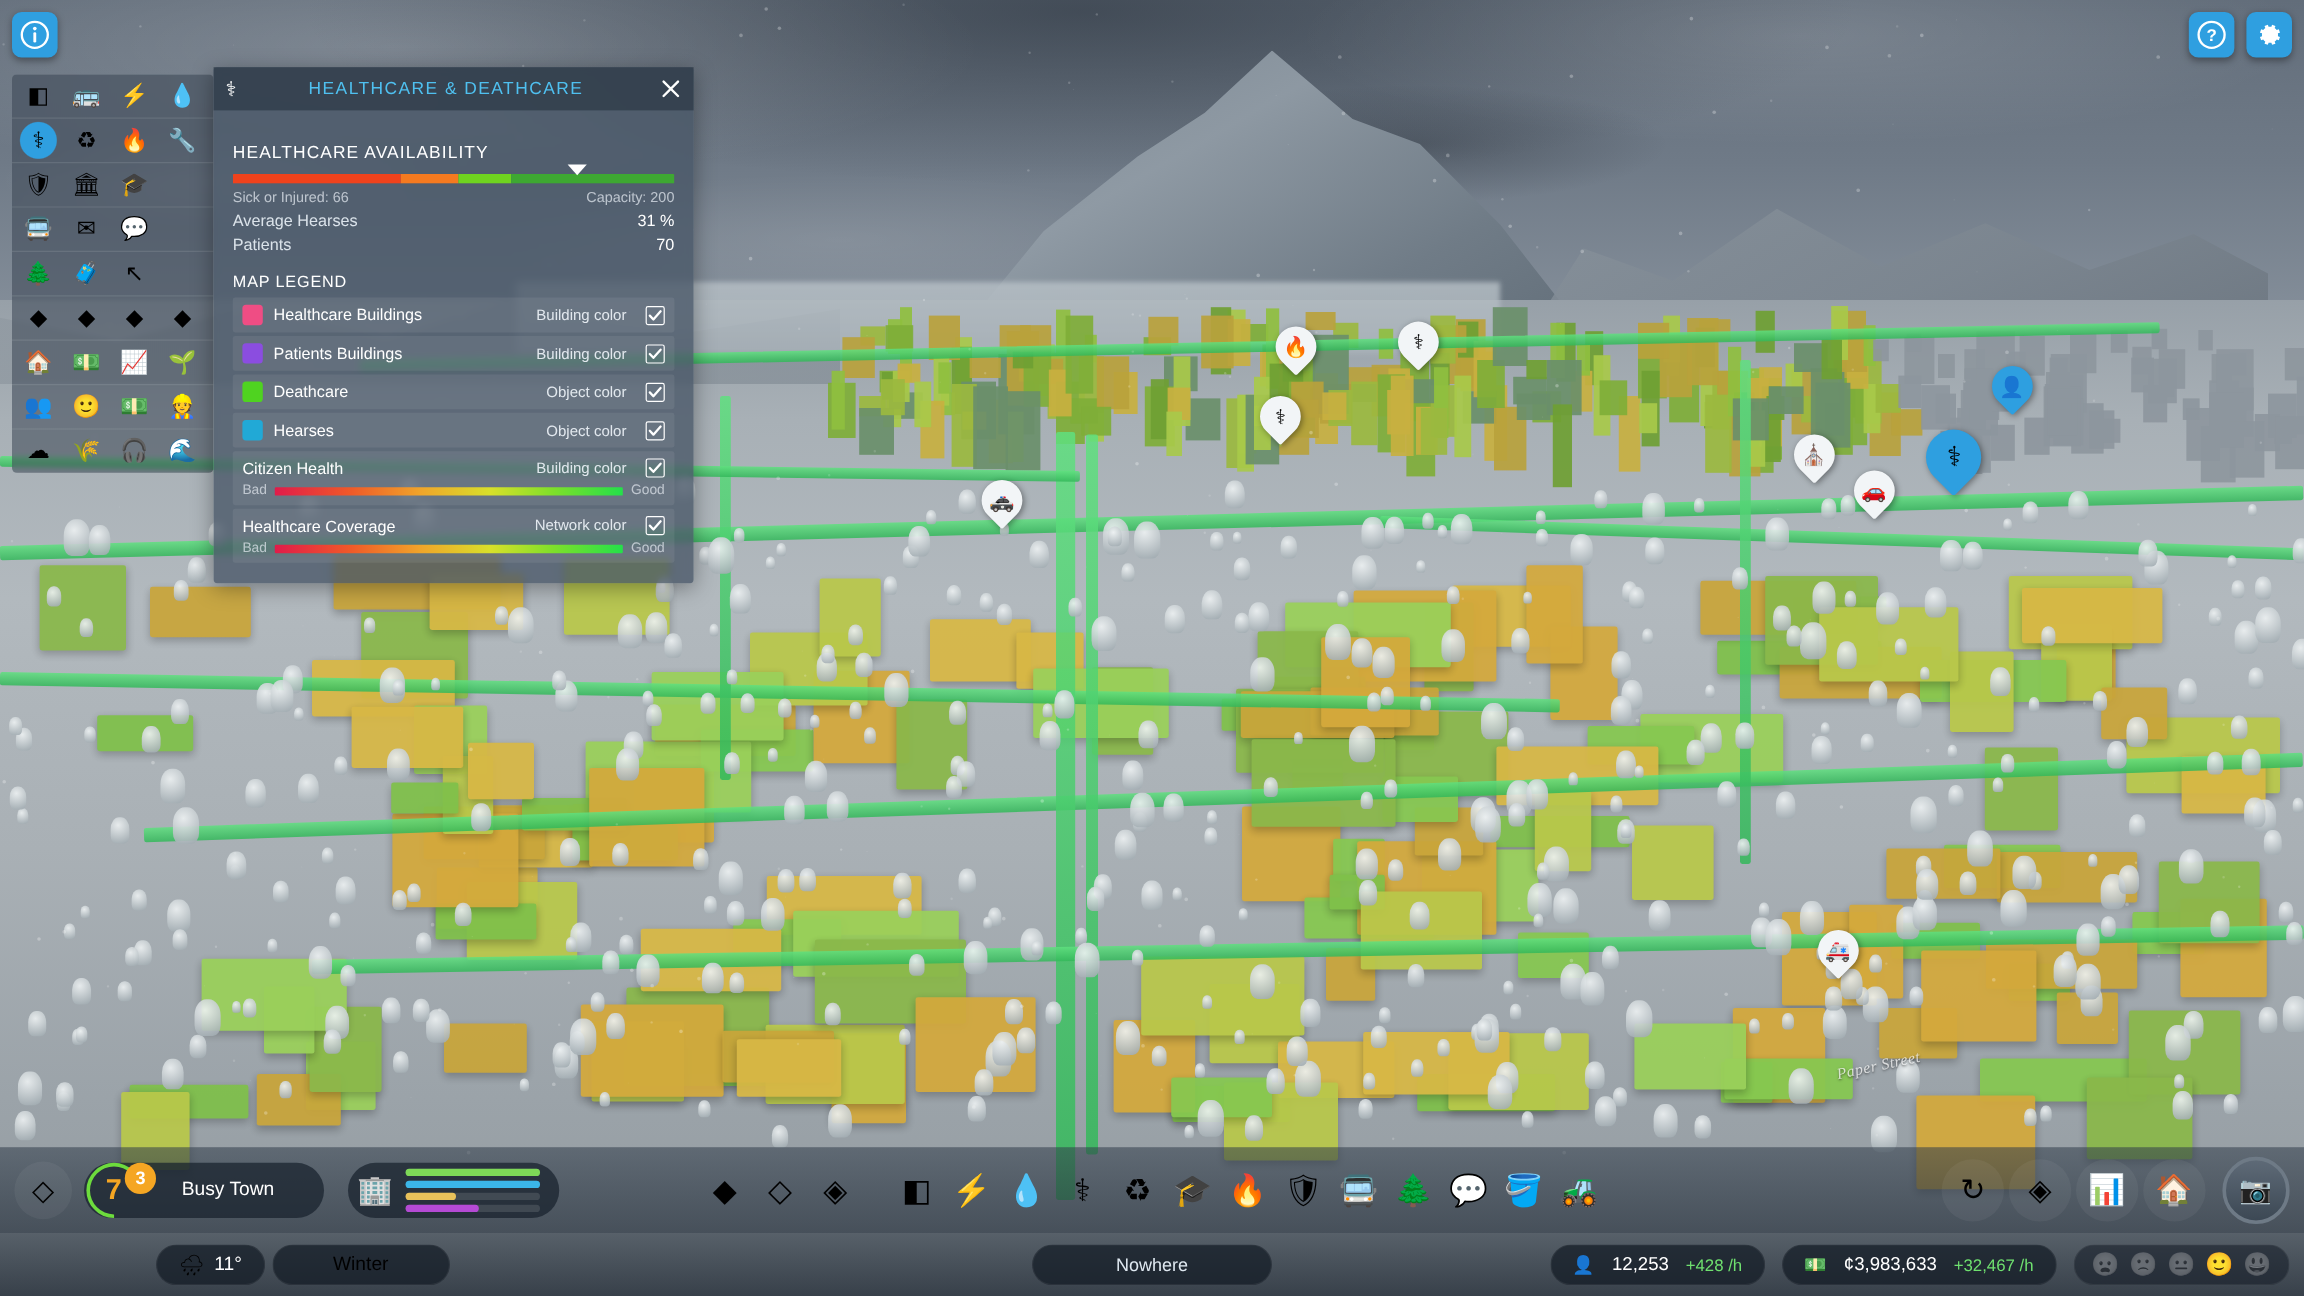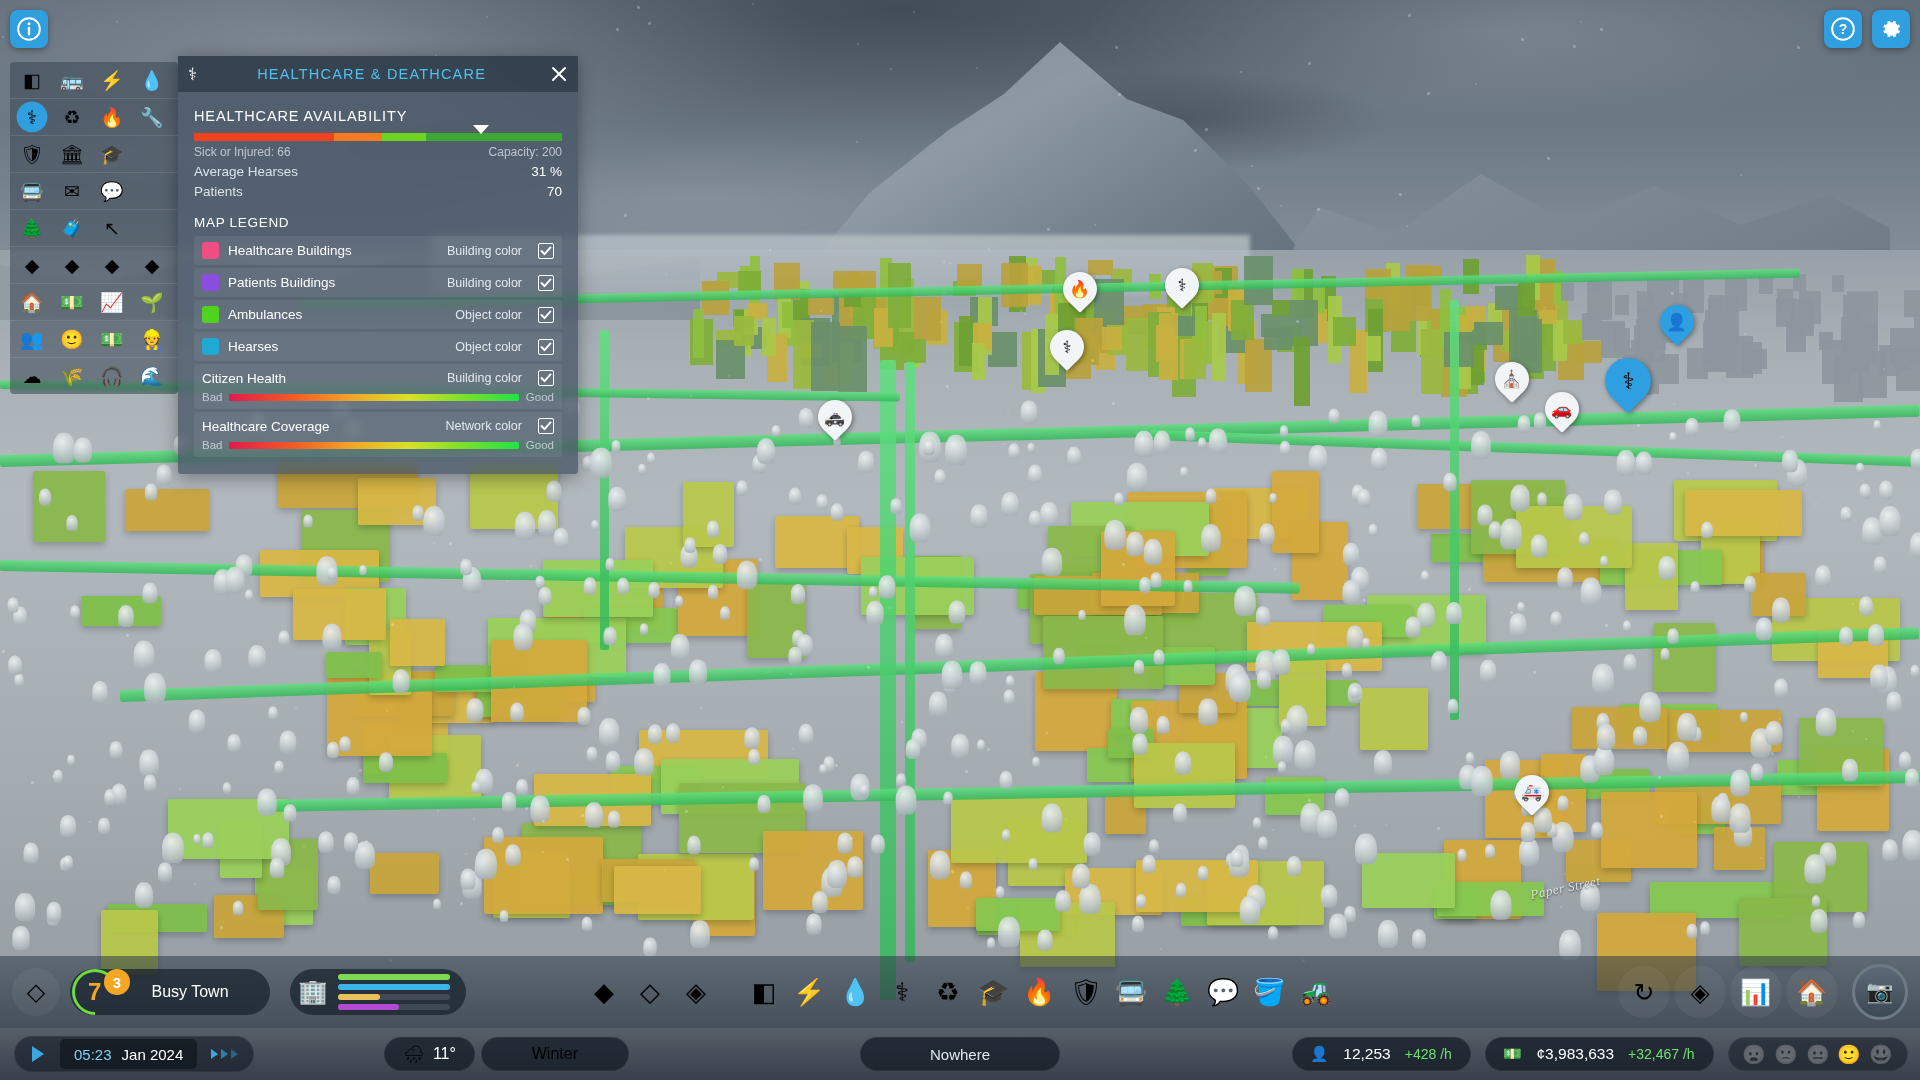--- a/index.html
+++ b/index.html
@@ -1626,21 +1626,21 @@
     <div class="panel-header">
       <span class="hdr-icon">⚕</span>
       <span class="panel-title">HEALTHCARE &amp; DEATHCARE</span>
       <span class="panel-close">
         <svg viewBox="0 0 16 16">
           <path d="M2 2 L14 14 M14 2 L2 14" stroke="#fff" stroke-width="2" fill="none" stroke-linecap="round"></path>
         </svg>
       </span>
     </div>
     <div class="panel-body" id="panel-body">
-        <div class="section" style="margin-top: 4px;">
+        <div class="section" style="margin-top: 16px;">
           <div class="sec-title-row">
             <div class="sec-title">HEALTHCARE AVAILABILITY</div>
           </div>
           <div class="bar-wrap">
             <div class="bar">
               <i style="background: rgb(240, 66, 28); width: 38%;"></i>
               <i style="background: rgb(245, 122, 32); width: 13%;"></i>
               <i style="background: rgb(111, 212, 32); width: 12%;"></i>
               <i style="background: rgb(62, 168, 50); width: 37%;"></i>
             </div>
@@ -1681,21 +1681,21 @@
               <div class="checkbox">
                 <svg viewBox="0 0 12 12">
                   <path d="M1.5 6 L4.5 9.2 L10.5 2.4" stroke="#fff" stroke-width="1.9" fill="none" stroke-linecap="round" stroke-linejoin="round"></path>
                 </svg>
               </div>
             </div>
           </div>
           <div class="legend-row">
             <div class="legend-main">
               <div class="swatch" style="background: rgb(79, 211, 32);"></div>
-              <div class="legend-label">Ambulances</div>
+              <div class="legend-label">Deathcare</div>
               <div class="legend-kind">Object color</div>
               <div class="checkbox">
                 <svg viewBox="0 0 12 12">
                   <path d="M1.5 6 L4.5 9.2 L10.5 2.4" stroke="#fff" stroke-width="1.9" fill="none" stroke-linecap="round" stroke-linejoin="round"></path>
                 </svg>
               </div>
             </div>
           </div>
           <div class="legend-row">
             <div class="legend-main">
@@ -1843,42 +1843,20 @@
           <div class="rt-btn">
             <span>🏠</span>
           </div>
           <div class="photo-btn">
             <span>📷</span>
           </div>
         </div>
     </div>
 
     <div class="status-row">
-      <div class="time-group">
-        <div class="play-btn">
-          <svg viewBox="0 0 16 18">
-            <path d="M2 1 L14 9 L2 17 Z" fill="#3aa8e0"></path>
-          </svg>
-        </div>
-        <div class="time-chip">
-          <span class="time-clock">05:23</span>
-          <span class="time-date">Jan 2024</span>
-        </div>
-        <div class="ff-btn">
-          <svg viewBox="0 0 9 12">
-              <path d="M1 1 L8 6 L1 11 Z" fill="#3aa8e0"></path>
-            </svg>
-          <svg viewBox="0 0 9 12">
-              <path d="M1 1 L8 6 L1 11 Z" fill="#2e7fa8"></path>
-            </svg>
-          <svg viewBox="0 0 9 12">
-              <path d="M1 1 L8 6 L1 11 Z" fill="#2a6384"></path>
-            </svg>
-        </div>
-      </div>
 
       <div class="weather-group">
         <div class="weather-chip">
           <span style="font-size:17px">🌧</span>
           <span class="weather-temp">11°</span>
         </div>
         <div class="weather-chip season-chip">
           <span>Winter</span>
         </div>
       </div>

